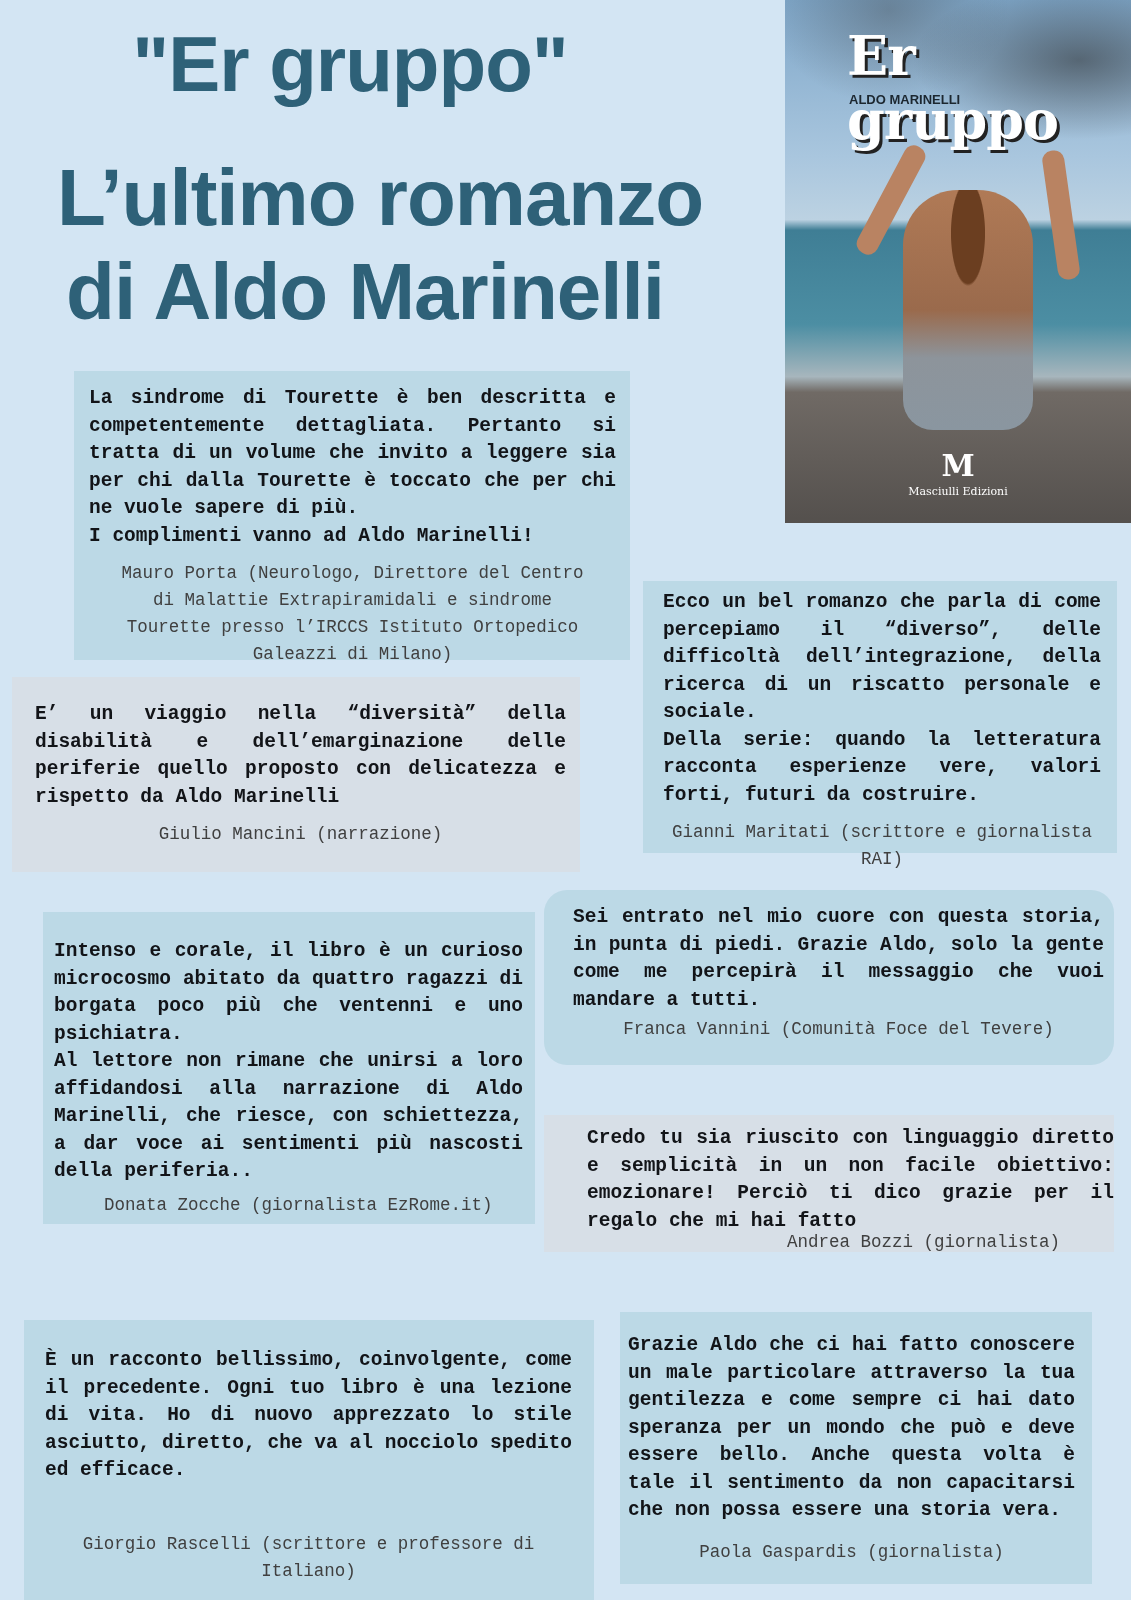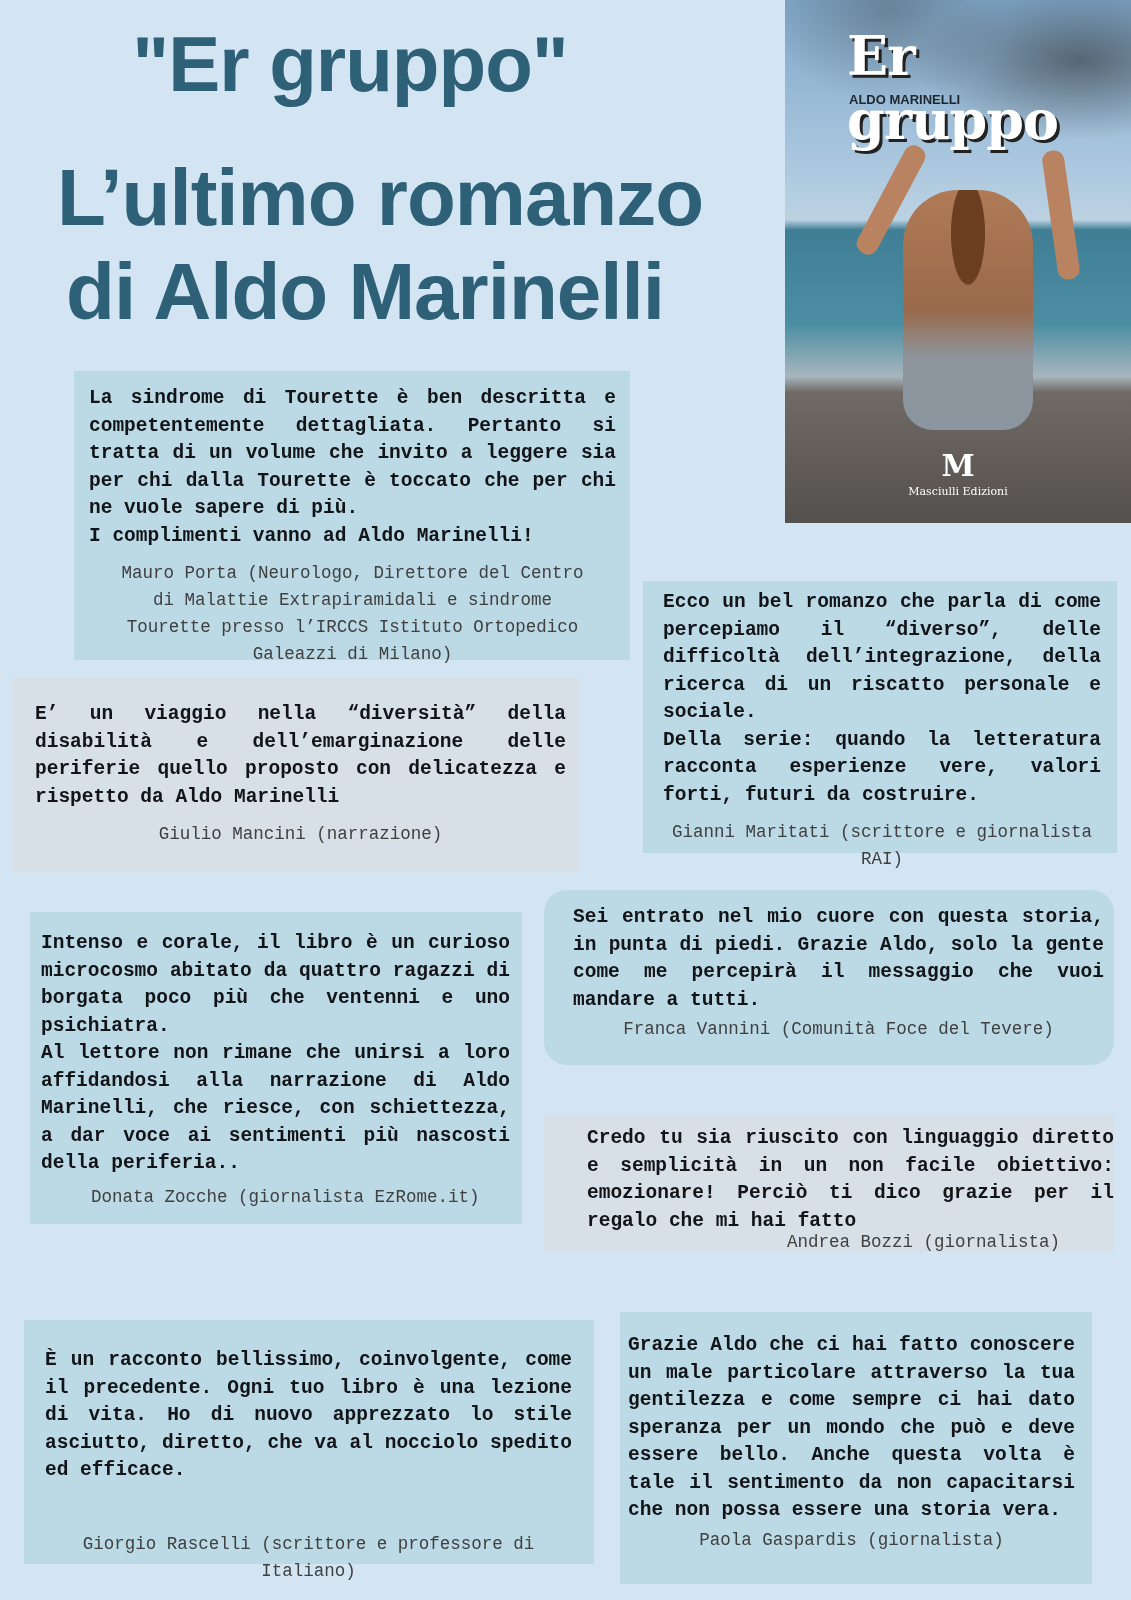--- a/index.html
+++ b/index.html
@@ -45,24 +45,24 @@
   .box { position: absolute; box-sizing: border-box; font-family: Liberation Mono, monospace; }
   .blue { background: #bcd9e6; }
   .gray { background: #d7dfe7; }
   .quote { font-weight: bold; font-size: 19.5px; line-height: 27.5px; text-align: justify; color: #121418; }
   .quote p { margin: 0; }
   .author { font-size: 17.5px; line-height: 27px; color: #404040; text-align: center; font-weight: normal; }
 
   #b1 { left: 74px; top: 371px; width: 556px; height: 289px; padding: 14px 14px 0 15px; }
   #b2 { left: 643px; top: 581px; width: 474px; height: 272px; padding: 8px 16px 0 20px; }
   #b3 { left: 12px; top: 677px; width: 568px; height: 195px; padding: 24px 14px 0 23px; }
-  #b4 { left: 30px; top: 912px; width: 492px; height: 312px; padding: 18px 12px 0 11px; }
+  #b4 { left: 43px; top: 912px; width: 492px; height: 312px; padding: 26px 12px 0 11px; }
   #b5 { left: 544px; top: 890px; width: 570px; height: 175px; padding: 14px 10px 0 29px; border-radius: 23px; }
   #b6 { left: 544px; top: 1115px; width: 570px; height: 137px; padding: 10px 0 0 43px; }
-  #b7 { left: 24px; top: 1320px; width: 570px; height: 244px; padding: 27px 22px 0 21px; }
+  #b7 { left: 24px; top: 1320px; width: 570px; height: 280px; padding: 27px 22px 0 21px; }
   #b8 { left: 620px; top: 1312px; width: 472px; height: 272px; padding: 20px 17px 0 8px; }
 </style>
 </head>
 <body>
 
 <div class="title" id="t1">"Er gruppo"</div>
 <div class="title" id="t2">L’ultimo romanzo</div>
 <div class="title" id="t3">di Aldo Marinelli</div>
 
 <div class="cover">
@@ -125,14 +125,14 @@
   <div class="quote">
     <p>È un racconto bellissimo, coinvolgente, come il precedente. Ogni tuo libro è una lezione di vita. Ho di nuovo apprezzato lo stile asciutto, diretto, che va al nocciolo spedito ed efficace.</p>
   </div>
   <div class="author" style="margin-top:46px">Giorgio Rascelli (scrittore e professore di Italiano)</div>
 </div>
 
 <div class="box blue" id="b8">
   <div class="quote">
     <p>Grazie Aldo che ci hai fatto conoscere un male particolare attraverso la tua gentilezza e come sempre ci hai dato speranza per un mondo che può e deve essere bello. Anche questa volta è tale il sentimento da non capacitarsi che non possa essere una storia vera.</p>
   </div>
-  <div class="author" style="margin-top:2px">Paola Gaspardis (giornalista)</div>
+  <div class="author" style="margin-top:14px">Paola Gaspardis (giornalista)</div>
 </div>
 
 </body></html>

